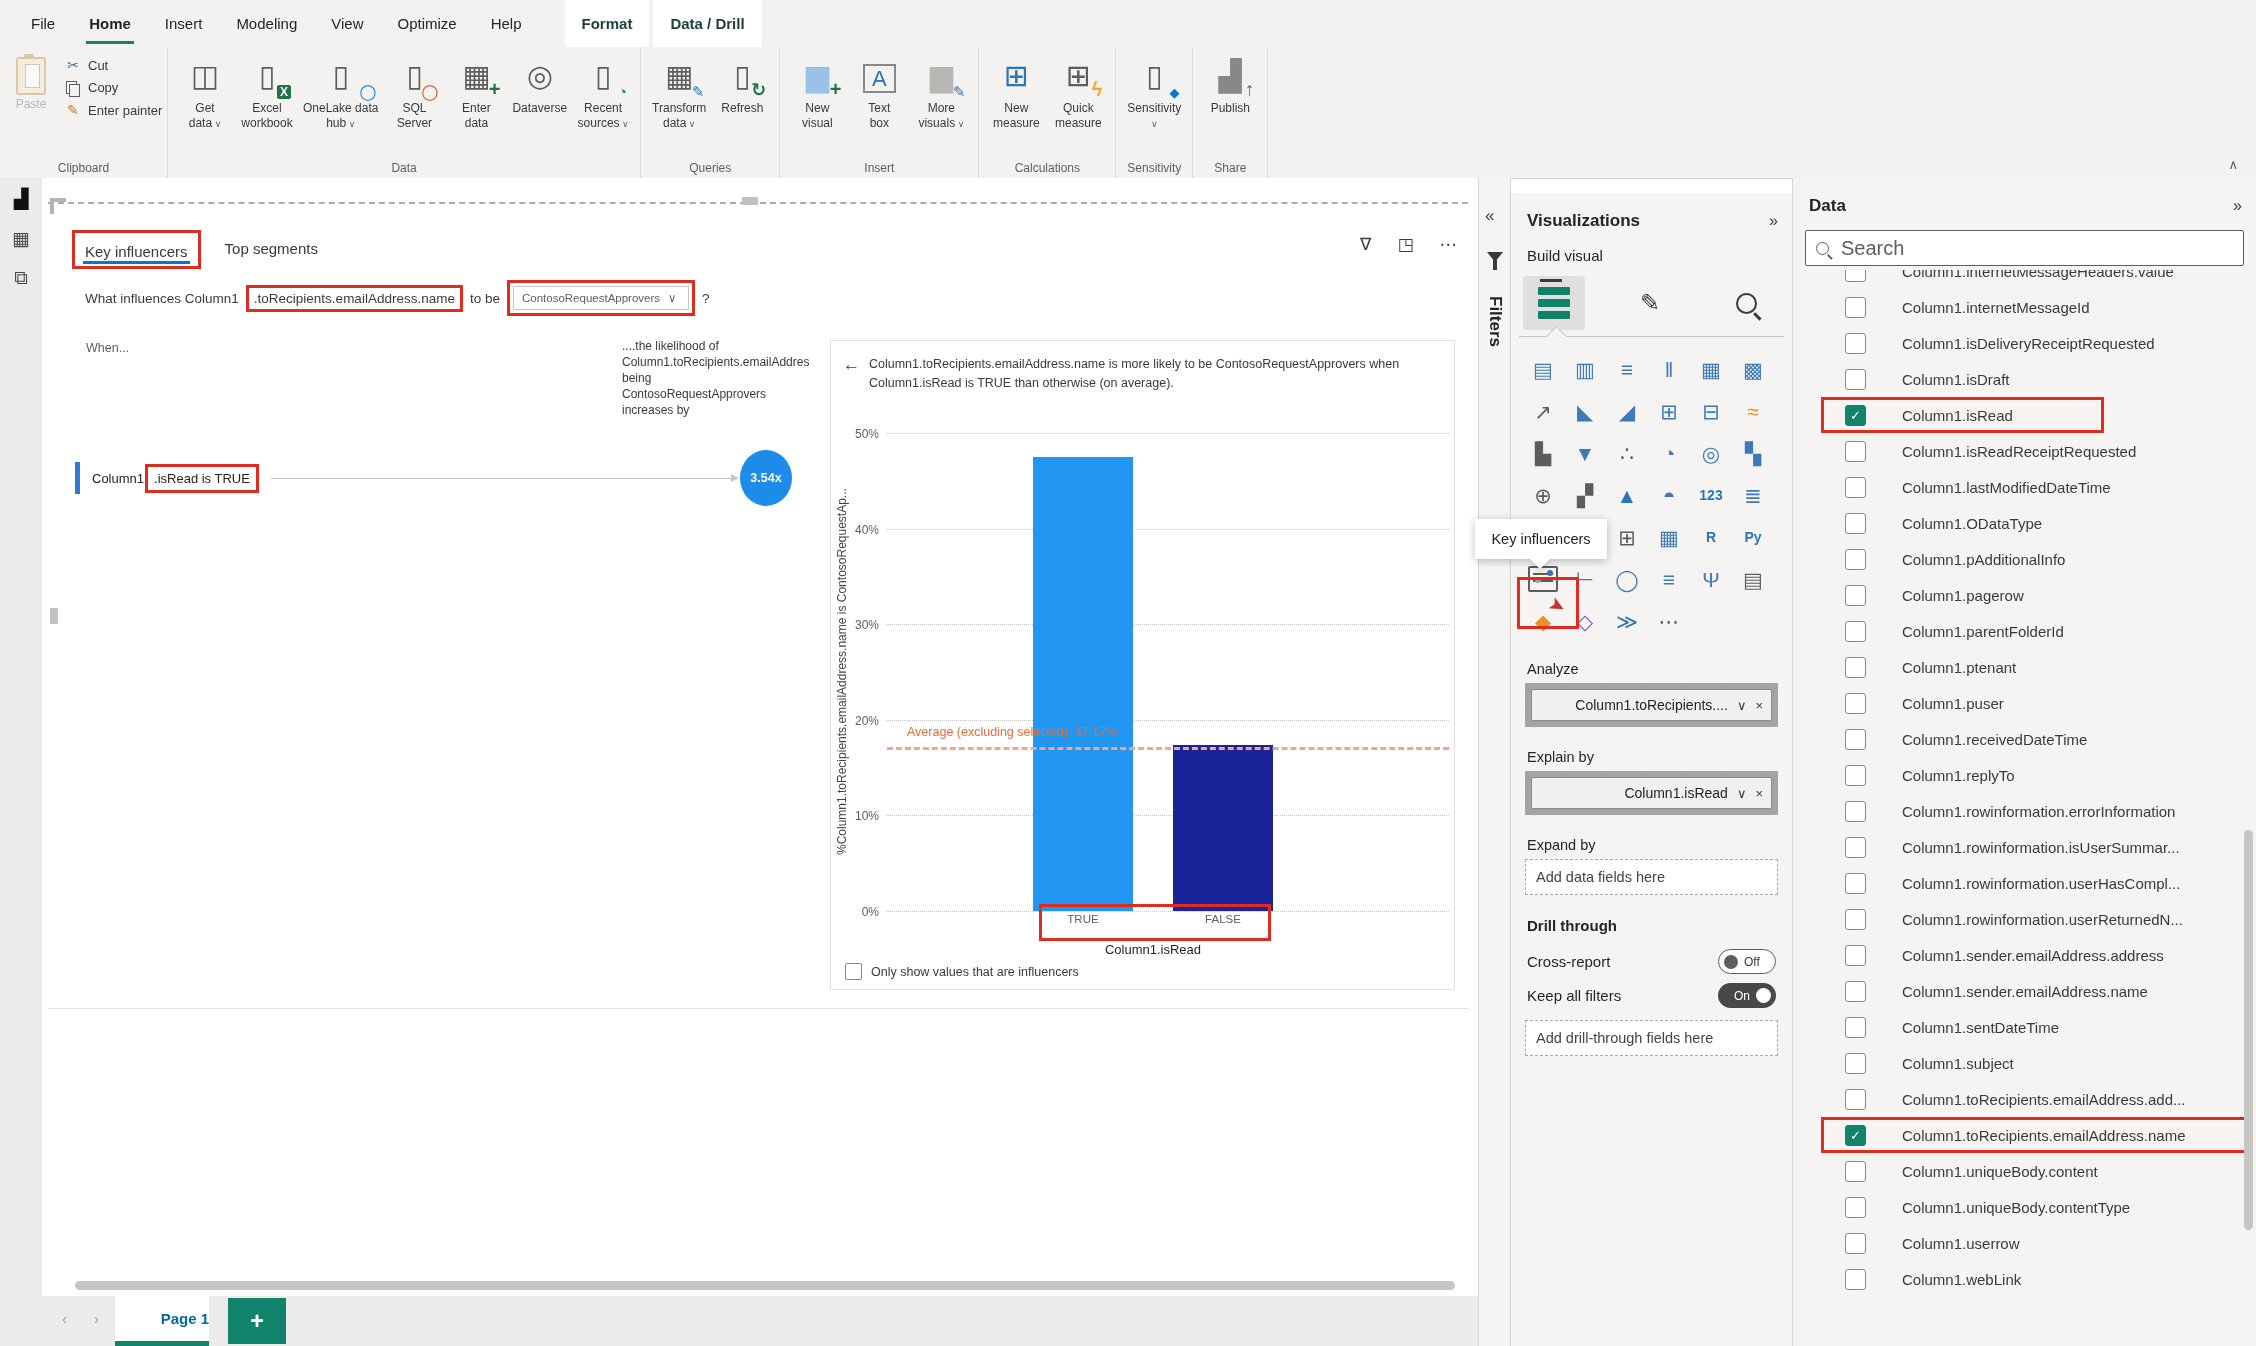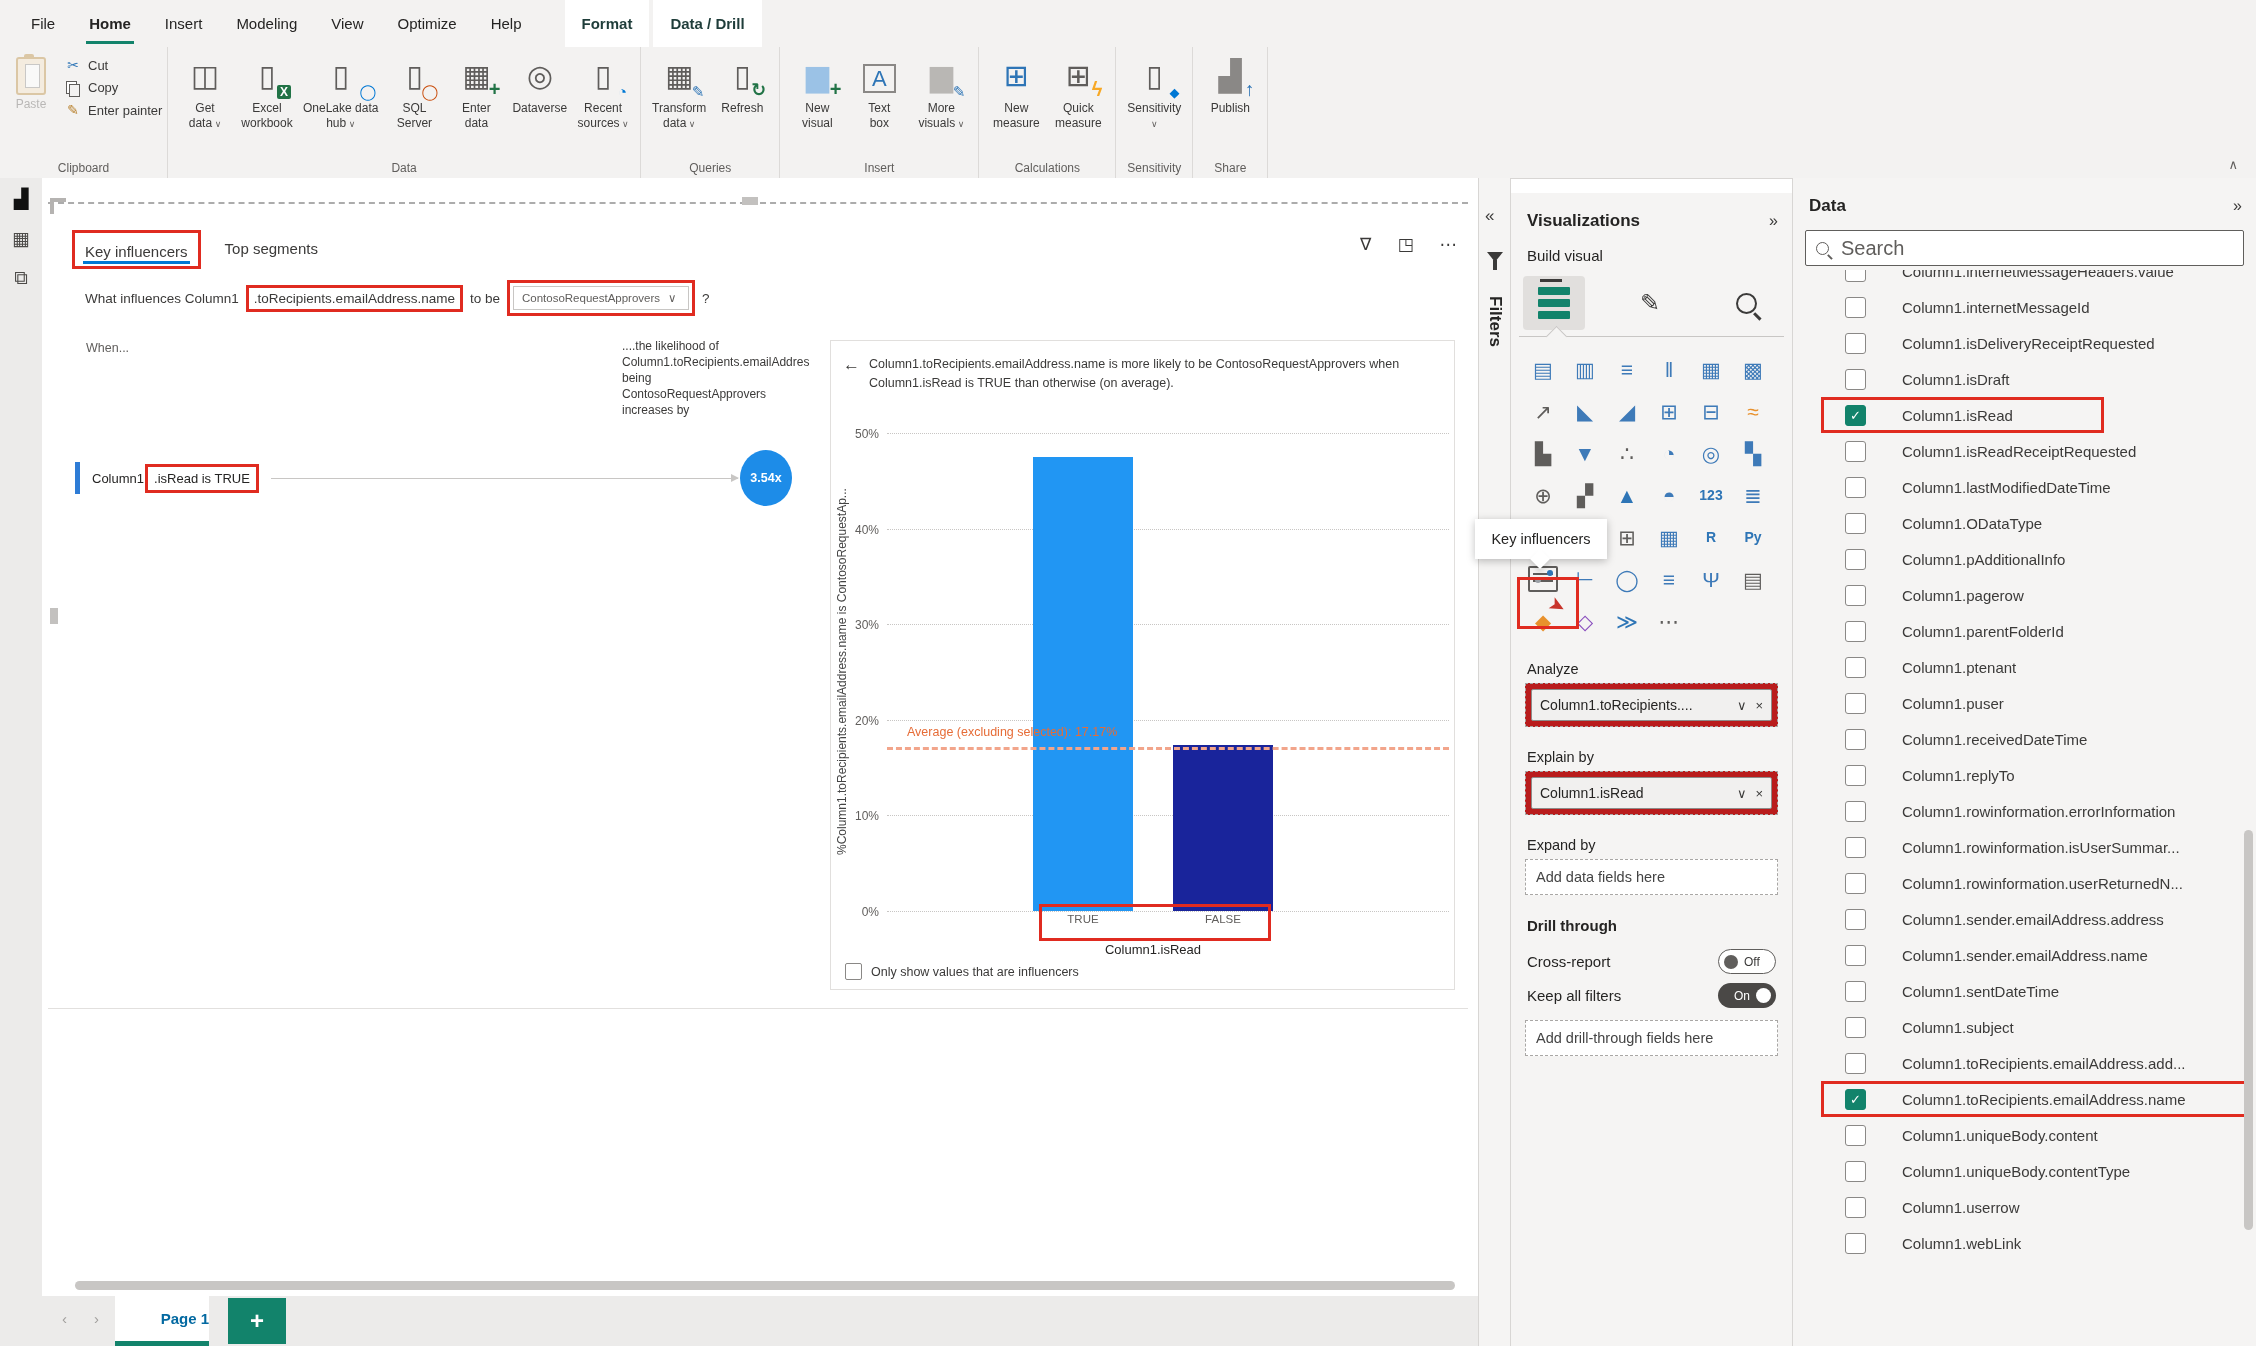--- a/index.html
+++ b/index.html
@@ -160,21 +160,21 @@
   .vcell[data-icon="card-icon"] .vg,.vcell[data-icon="r-script-icon"] .vg,.vcell[data-icon="python-icon"] .vg{font-size:14px;font-weight:bold;}
   .vcell[data-icon="key-influencers-icon"] .vg{width:26px;height:22px;border:2px solid #5F5D5B;border-radius:2px;position:relative;}
   .vcell[data-icon="key-influencers-icon"] .vg::before{content:"";position:absolute;left:3px;right:3px;top:5px;height:2px;background:#5F5D5B;box-shadow:0 7px 0 #5F5D5B;}
   .vcell[data-icon="key-influencers-icon"] .vg::after{content:"";position:absolute;width:6px;height:6px;border-radius:50%;background:#2E75B6;top:2px;right:3px;box-shadow:-12px 7px 0 #9AA0A6;}
   .ki-annobox{position:absolute;left:6px;top:384px;width:56px;height:46px;border:3px solid #E02B20;z-index:4;pointer-events:none;}
   .ki-hand{position:absolute;left:38px;top:400px;font-size:20px;color:#C8342B;transform:rotate(28deg);z-index:5;}
   .ki-tooltip{position:absolute;left:-36px;top:326px;width:132px;height:40px;background:#fff;box-shadow:0 2px 8px rgba(0,0,0,.25);display:flex;align-items:center;justify-content:center;font-size:14.5px;color:#252423;z-index:6;}
   .ki-tooltip::after{content:"";position:absolute;left:58px;bottom:-7px;width:14px;height:14px;background:#fff;transform:rotate(45deg);box-shadow:3px 3px 5px rgba(0,0,0,.12);}
   .sec-label{padding:22px 0 6px 16px;font-size:14.5px;color:#252423;}
   .sec-label.bold{font-weight:bold;font-size:15px;}
-  .drop{margin:0 14px;border:1px dashed #A9A7A5;background:#b91c1c;padding:5px;}
+  .drop{margin:0 14px;border:1px dashed #A9A7A5;background:#a3a3a3;padding:5px;text-align:right;}
   .pill{display:flex;align-items:center;border:1px solid #8E8C8A;background:#F1F0EF;border-radius:2px;height:30px;padding:0 8px;font-size:14px;color:#252423;cursor:pointer;}
   .pill .pv{flex:1;white-space:nowrap;overflow:hidden;text-overflow:ellipsis;}
   .pill .pi{color:#3B3A39;font-size:13px;margin-left:9px;cursor:pointer;}
   .addbox{margin:0 14px;border:1px dashed #A9A7A5;background:#fff;height:34px;display:flex;align-items:center;padding-left:10px;font-size:14.5px;color:#444;}
   .tg-row{display:flex;align-items:center;padding:9px 16px 0 16px;font-size:15px;color:#252423;}
   .tg-row .tg-label{flex:1;}
   .toggle{width:58px;height:25px;border-radius:13px;position:relative;display:flex;align-items:center;cursor:pointer;box-sizing:border-box;font-size:12px;}
   .toggle.off{border:1px solid #605E5C;color:#3B3A39;background:#fff;}
   .toggle.off::before{content:"";width:14px;height:14px;border-radius:50%;background:#605E5C;margin:0 6px 0 5px;}
   .toggle.on{background:#4A4846;color:#fff;justify-content:flex-end;}
@@ -868,20 +868,26 @@
         <span class="fname">Column1.rowinformation.errorInformation</span>
       </div>
 
       <div class="frow">
         <span class="cb">
           
         </span>
         <span class="fname">Column1.rowinformation.isUserSummar...</span>
       </div>
 
+      <div class="frow">
+        <span class="cb">
+          
+        </span>
+        <span class="fname">Column1.rowinformation.userHasCompl...</span>
+      </div>
 
       <div class="frow">
         <span class="cb">
           
         </span>
         <span class="fname">Column1.rowinformation.userReturnedN...</span>
       </div>
 
       <div class="frow">
         <span class="cb">

